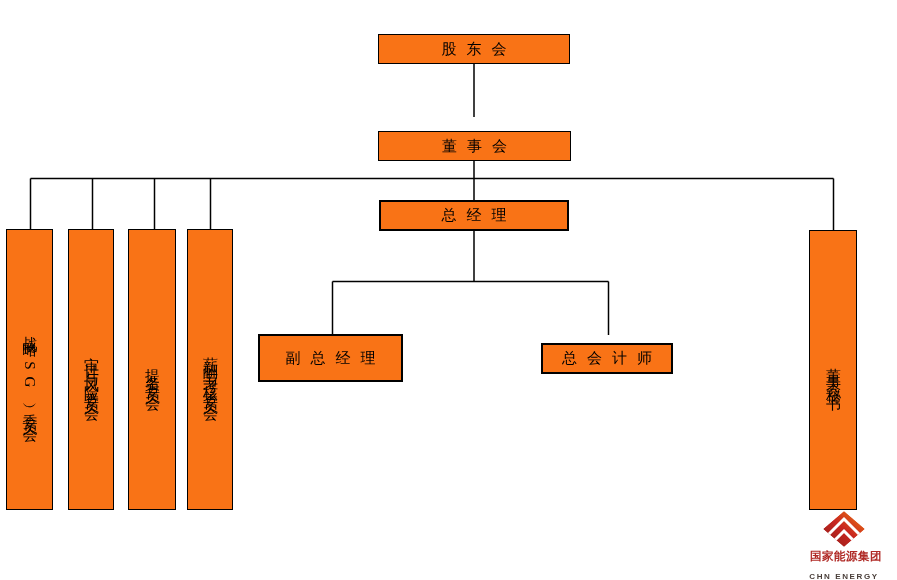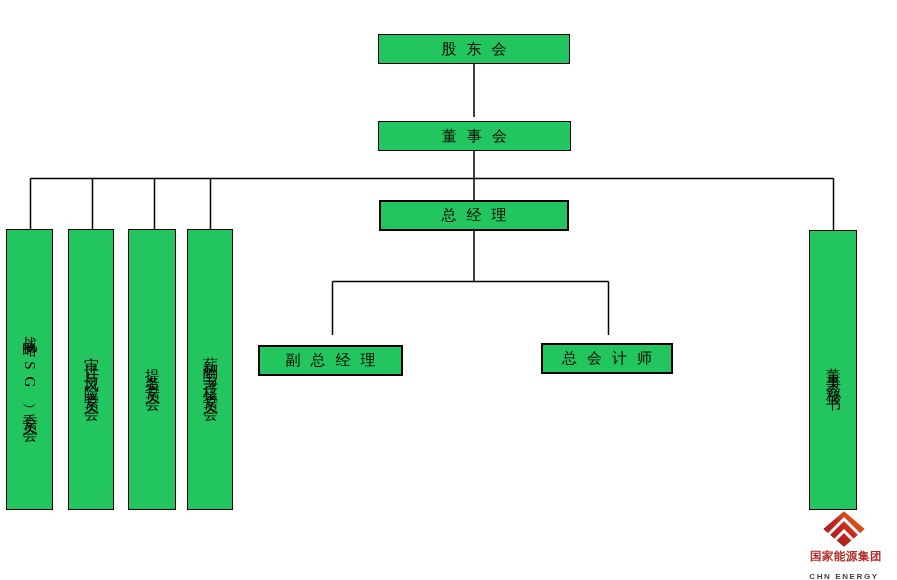--- a/index.html
+++ b/index.html
@@ -2,21 +2,21 @@
 <html><head>
 <meta charset="utf-8">
 <style>
   html,body{margin:0;padding:0;background:#fff;}
   .stage{
     position:relative;width:897px;height:580px;background:#ffffff;
     font-family:"Liberation Serif","DejaVu Serif",serif;color:#000;overflow:hidden;
   }
   .lines{position:absolute;left:0;top:0;width:897px;height:580px;}
   .box{
-    position:absolute;border:1px solid #000;background:#22c55e;box-sizing:border-box;
+    position:absolute;border:1px solid #000;background:#f97316;box-sizing:border-box;
     display:flex;align-items:center;justify-content:center;
     font-size:15px;line-height:1;
   }
   .box.thick{border-width:2px;}
   .box.h span{letter-spacing:10px;margin-right:-10px;white-space:nowrap;}
   .box.v{writing-mode:vertical-rl;text-orientation:mixed;}
   .box.v span{letter-spacing:7px;margin-bottom:-7px;white-space:nowrap;}
   .logo{
     position:absolute;left:806px;top:510px;width:76px;text-align:center;
     font-family:"Liberation Sans","DejaVu Sans",sans-serif;
@@ -45,29 +45,29 @@
       <line x1="332.5" y1="281.5" x2="608.5" y2="281.5"></line>
       <line x1="332.5" y1="281.5" x2="332.5" y2="335"></line>
       <line x1="608.5" y1="281.5" x2="608.5" y2="335"></line>
     </g>
   </svg>
 
   <div class="box h" style="left:378px;top:34px;width:192px;height:30px">
     <span>股东会</span>
   </div>
 
-  <div class="box h" style="left:378px;top:121px;width:193px;height:30px">
+  <div class="box h" style="left:378px;top:131px;width:193px;height:30px">
     <span>董事会</span>
   </div>
 
   <div class="box h thick" style="left:379px;top:200px;width:190px;height:31px">
     <span>总经理</span>
   </div>
 
-  <div class="box h thick" style="left:258px;top:345px;width:145px;height:31px">
+  <div class="box h thick" style="left:258px;top:334px;width:145px;height:48px">
     <span>副总经理</span>
   </div>
 
   <div class="box h thick" style="left:541px;top:343px;width:132px;height:31px">
     <span>总会计师</span>
   </div>
 
   <div class="box v" style="left:6px;top:229px;width:47px;height:281px">
     <span>战略（ESG）委员会</span>
   </div>

